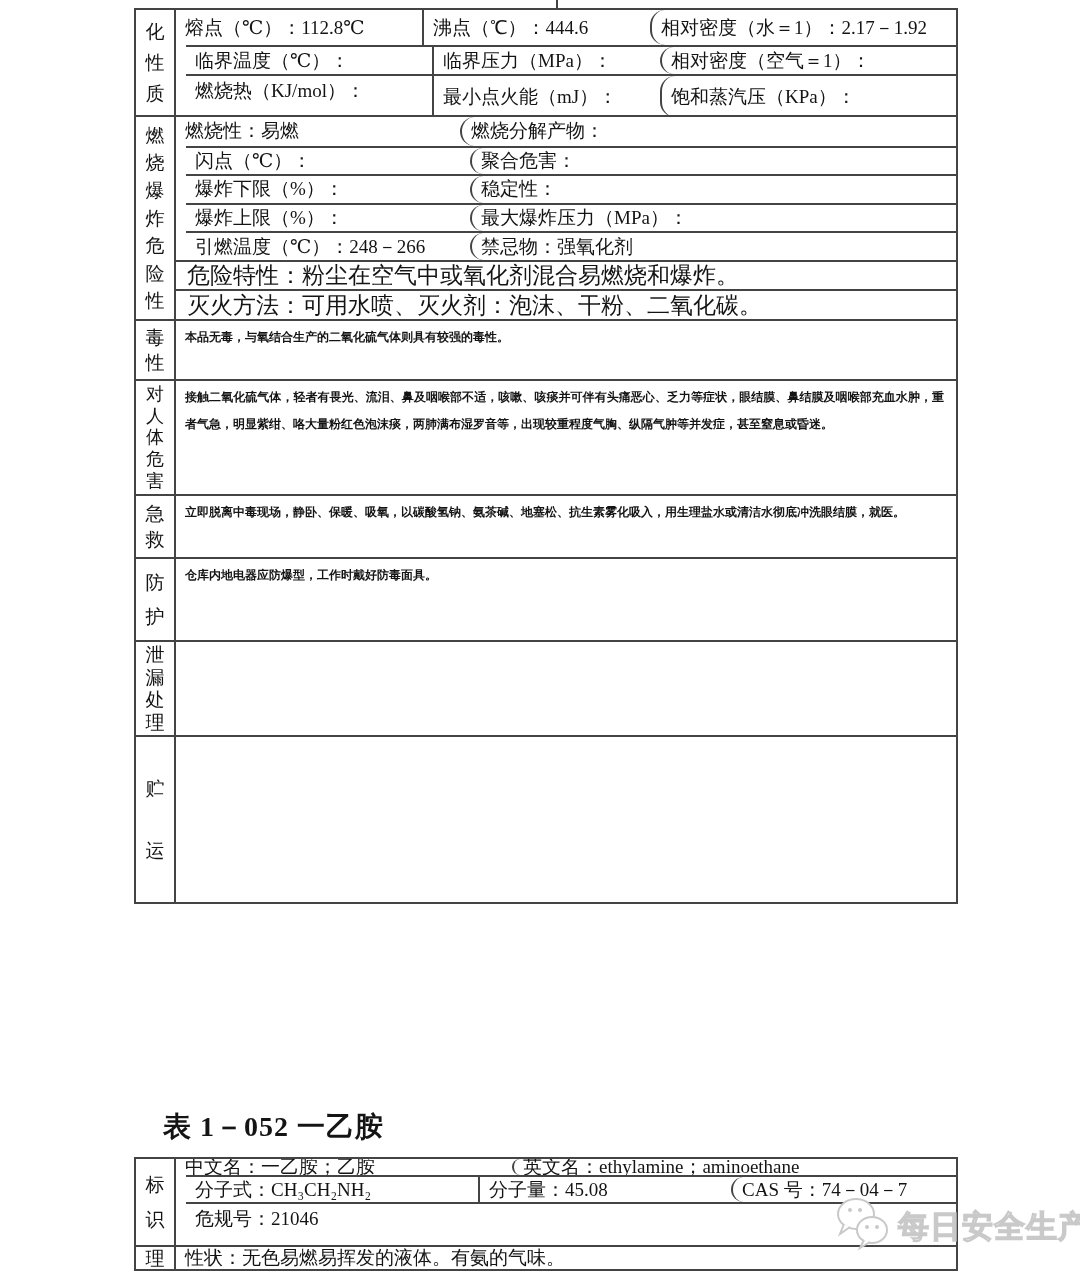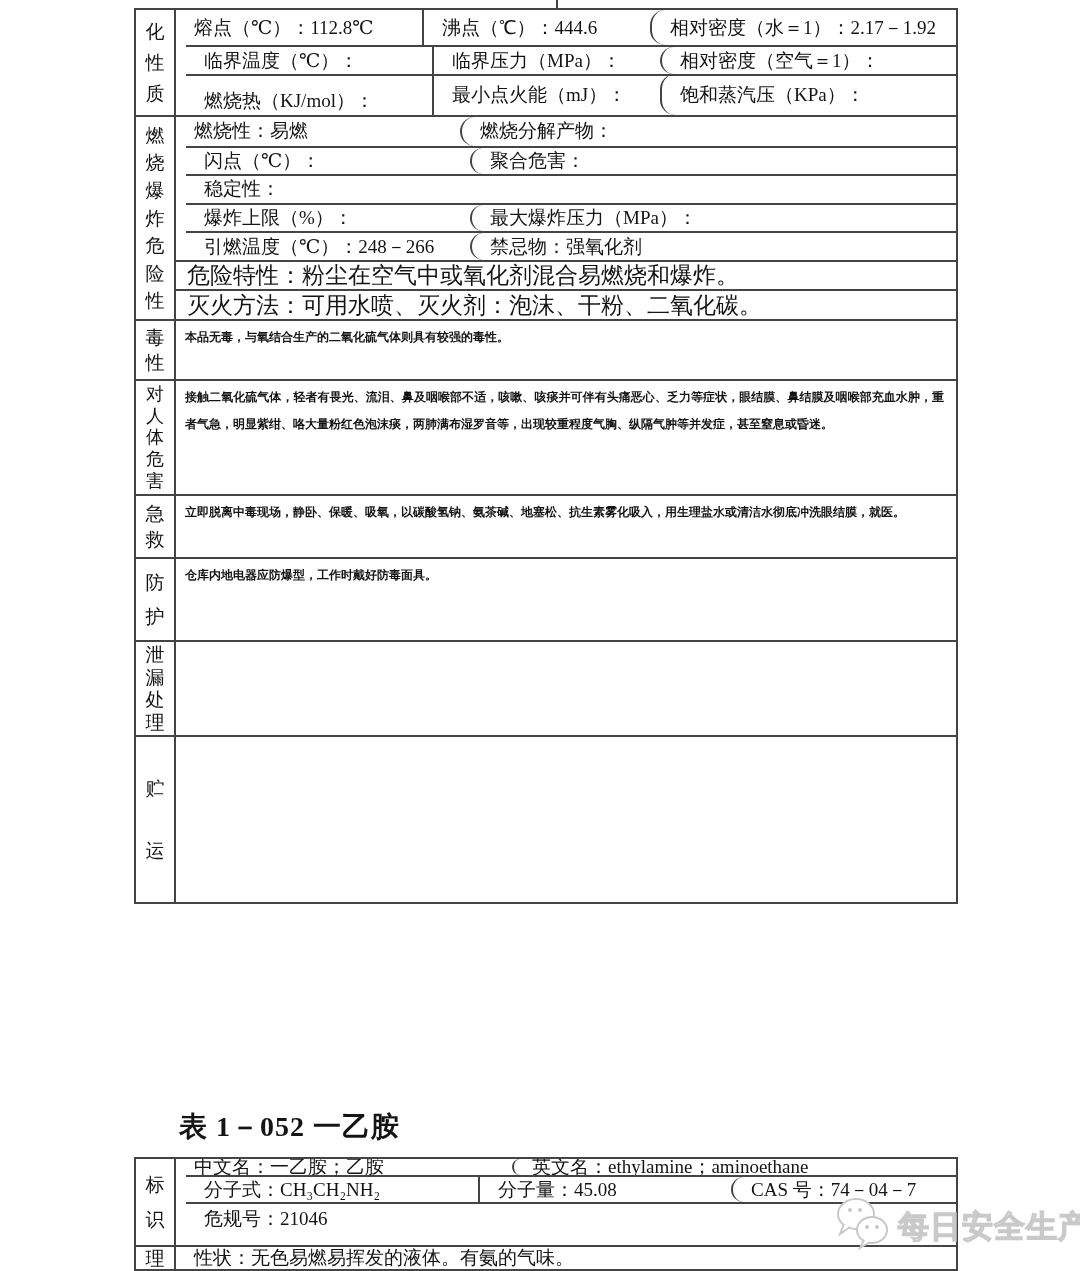--- a/index.html
+++ b/index.html
@@ -15,37 +15,37 @@
   .sec { display:flex; }
   .sec + .sec { border-top:2px solid var(--bc); }
   .vlabel {
     flex:0 0 38px; width:38px; display:flex; flex-direction:column;
     justify-content:space-evenly; align-items:center; font-size:19px;
   }
   .vlabel span { display:block; line-height:1; }
   .content { flex:1; display:flex; flex-direction:column; border-left:2px solid var(--bc); }
   .row { display:flex; }
   .row + .row, .content > .textcell + .textcell { border-top:2px solid var(--bc);margin-left:10px; }
-  .cell { display:flex; align-items:center; padding-left:18px; font-size:19px; white-space:nowrap; overflow:hidden; }
+  .cell { display:flex; align-items:center; padding-left:9px; font-size:19px; white-space:nowrap; overflow:hidden; }
   .cell + .cell { border-left:2px solid var(--bc);font-family:Liberation Serif, serif; }
   .c-fill { flex:1;border-radius:15px; }
   .fullrow { display:flex; align-items:center; padding-left:11px; font-size:23px; border-top:2px solid var(--bc); }
   .textcell { padding:3px 12px 0 9px; font-size:12px; line-height:27px; text-align:justify;font-weight:bold; }
   
   .h35{height:35px}.h29{height:29px}.h41{height:41px}.h30{height:30px}
   .s-hx{height:105px}.s-burn{height:204px}.s-tox{height:60px}.s-harm{height:115px}
   .s-aid{height:63px}.s-prot{height:83px}.s-leak{height:95px}.s-store{height:167px}
   
   .w246{flex:0 0 246px}.w228{flex:0 0 228px}.w284{flex:0 0 284px}
   
   .s-id{height:86px}.s-li{height:24px}
   .h28{height:16px}.h27{height:27px}.h31{height:31px}.h24{height:24px}
   .w336{flex:0 0 336px}.w292{flex:0 0 292px}.w253{flex:0 0 253px}
   .title2 {
-    position:absolute; left:179px; top:1108px;
+    position:absolute; left:163px; top:1108px;
     font-size:28px; font-weight:bold; letter-spacing:1px;
   }
   .watermark {
     position:absolute; left:834px; top:1196px; display:flex; align-items:center; gap:2px;
   }
   .wm-text {
     font-size:31px; font-weight:bold; letter-spacing:1px; color:#ffffff;
     -webkit-text-stroke:1.2px #c9c9c9; white-space:nowrap;
   }
 </style>
@@ -66,21 +66,21 @@
       <div class="row h35">
         <div class="cell w246">熔点（℃）：112.8℃</div>
         <div class="cell w228">沸点（℃）：444.6</div>
         <div class="cell c-fill">相对密度（水＝1）：2.17－1.92</div>
       </div>
       <div class="row h29">
         <div class="cell w246">临界温度（℃）：</div>
         <div class="cell w228">临界压力（MPa）：</div>
         <div class="cell c-fill">相对密度（空气＝1）：</div>
       </div>
-      <div class="row h41" style="align-items:flex-end">
+      <div class="row h41" style="align-items:flex-start">
         <div class="cell w246 h29" style="border:none">燃烧热（KJ/mol）：</div>
         <div class="cell w228 h41">最小点火能（mJ）：</div>
         <div class="cell c-fill h41">饱和蒸汽压（KPa）：</div>
       </div>
     </div>
   </div>
 
   <div class="sec s-burn">
     <div class="vlabel">
         <span>燃</span>
@@ -94,20 +94,21 @@
     <div class="content">
       <div class="row h29">
         <div class="cell w284">燃烧性：易燃</div>
         <div class="cell c-fill">燃烧分解产物：</div>
       </div>
       <div class="row h29">
         <div class="cell w284">闪点（℃）：</div>
         <div class="cell c-fill">聚合危害：</div>
       </div>
       <div class="row h29">
+        <div class="cell w284">爆炸下限（%）：</div>
         <div class="cell c-fill">稳定性：</div>
       </div>
       <div class="row h29">
         <div class="cell w284">爆炸上限（%）：</div>
         <div class="cell c-fill">最大爆炸压力（MPa）：</div>
       </div>
       <div class="row h29">
         <div class="cell w284">引燃温度（℃）：248－266</div>
         <div class="cell c-fill">禁忌物：强氧化剂</div>
       </div>

